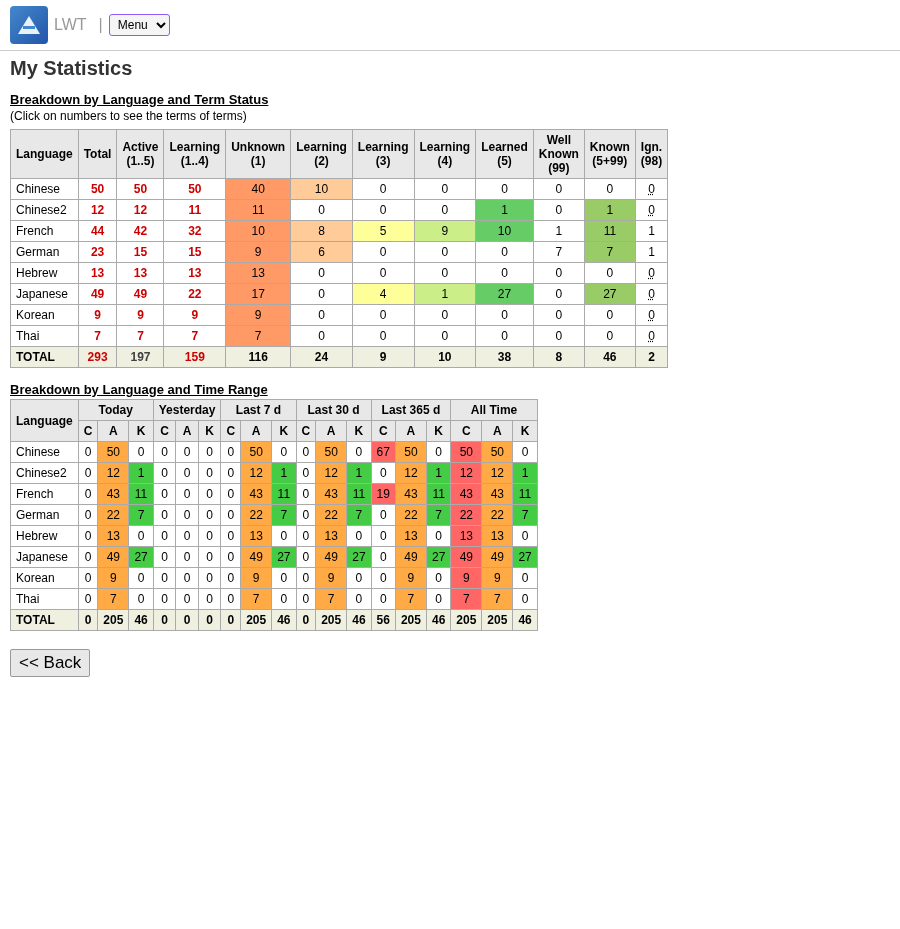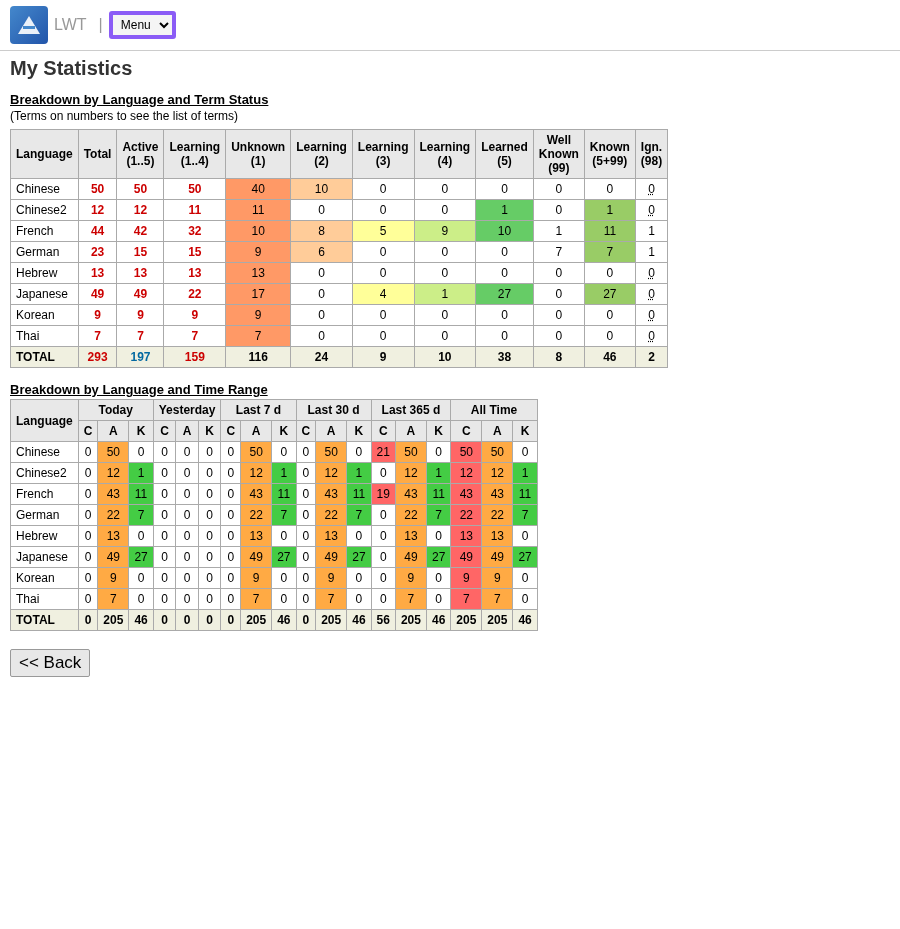--- a/index.html
+++ b/index.html
@@ -25,21 +25,21 @@
       border-bottom: 1px solid #ccc;
     }
     .header-divider {
       color: #999;
       margin: 0 6px;
       font-size: 16px;
     }
     .menu-select {
       font-size: 12px;
       padding: 2px 4px;
-      border: 4px solid #8b5cf6;
+      border: 1px solid #8b5cf6;
       border-radius: 3px;
       background: #f5f5f5;
       cursor: pointer;
     }
     
     .page-title-bar {
       display: flex;
       align-items: center;
       padding: 6px 10px 4px 10px;
       background: #fff;
@@ -140,21 +140,21 @@
   </div>
 
   <div class="page-title-bar">
     <span class="page-title">My Statistics</span>
   </div>
 
   <div class="content">
 
     
     <div class="section-title">Breakdown by Language and Term Status</div>
-    <div class="section-subtitle">(Terms on numbers to see the list of terms)</div>
+    <div class="section-subtitle">(Click on numbers to see the terms of terms)</div>
 
     
     <table>
       <thead>
         <tr>
           <th>Language</th>
           <th>Total</th>
           <th>Active<br>(1..5)</th>
           <th>Learning<br>(1..4)</th>
           <th>Unknown<br>(1)</th>
@@ -276,21 +276,21 @@
             <td>0</td>
             <td>0</td>
             <td>0</td>
             <td>0</td>
             <td>0</td>
             <td style="text-decoration: underline dotted;">0</td>
           </tr>
           <tr class="total-row">
             <td>TOTAL</td>
             <td style="color: rgb(204, 0, 0);">293</td>
-            <td style="color: #0369a1; text-align: center;">197</td>
+            <td style="color: #404040; text-align: center;">197</td>
             <td style="color: rgb(204, 0, 0);">159</td>
             <td class="cell-orange-bg">116</td>
             <td class="cell-lightorange-bg">24</td>
             <td class="cell-yellow-bg">9</td>
             <td class="cell-lightgreen-bg">10</td>
             <td class="cell-green2-bg">38</td>
             <td>8</td>
             <td class="cell-green-bg">46</td>
             <td>2</td>
           </tr>
@@ -341,21 +341,21 @@
             <td>0</td>
             <td>0</td>
             <td>0</td>
             <td>0</td>
             <td>0</td>
             <td class="c-orange-sm">50</td>
             <td>0</td>
             <td>0</td>
             <td class="c-orange-sm">50</td>
             <td>0</td>
-            <td class="c-red-sm">21</td>
+            <td class="c-red-sm">67</td>
             <td class="c-orange-sm">50</td>
             <td>0</td>
             <td class="c-red-sm">50</td>
             <td class="c-orange-sm">50</td>
             <td>0</td>
           </tr>
           <tr>
             <td>Chinese2</td>
             <td>0</td>
             <td class="c-orange-sm">12</td>

